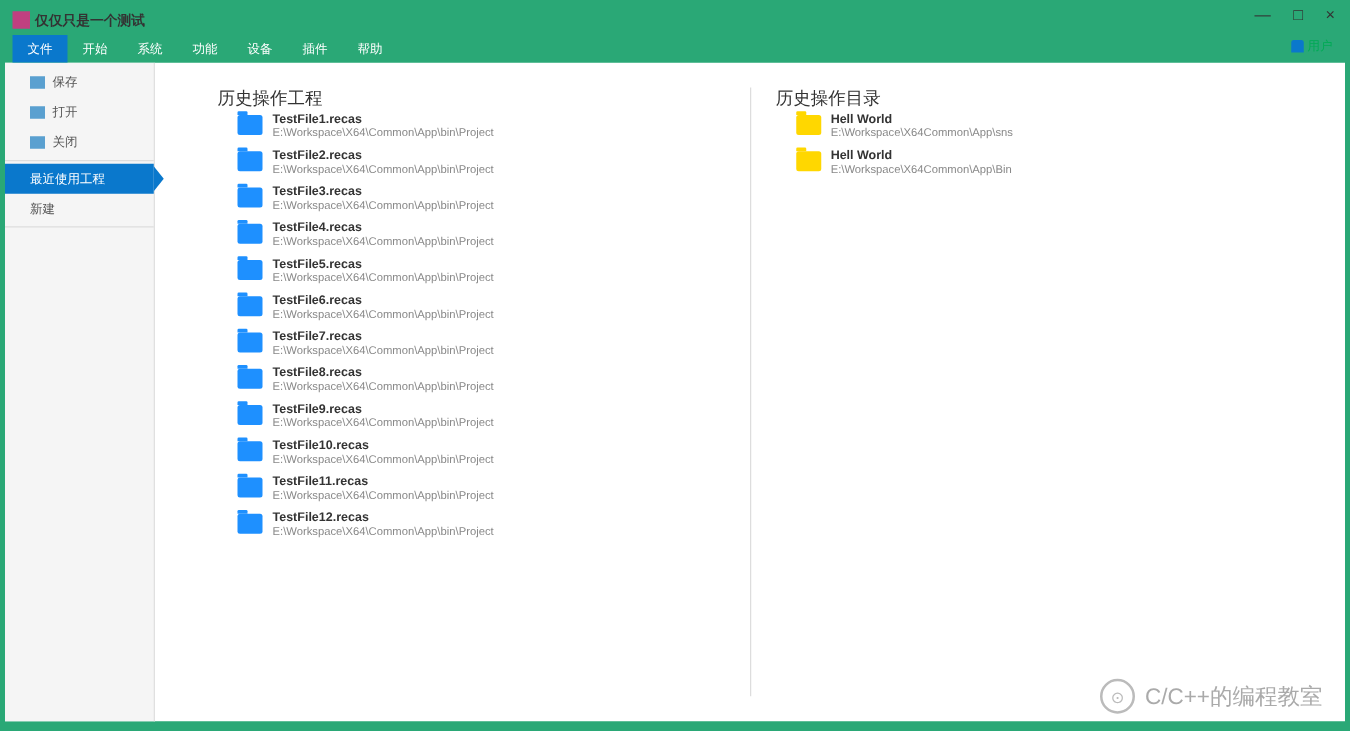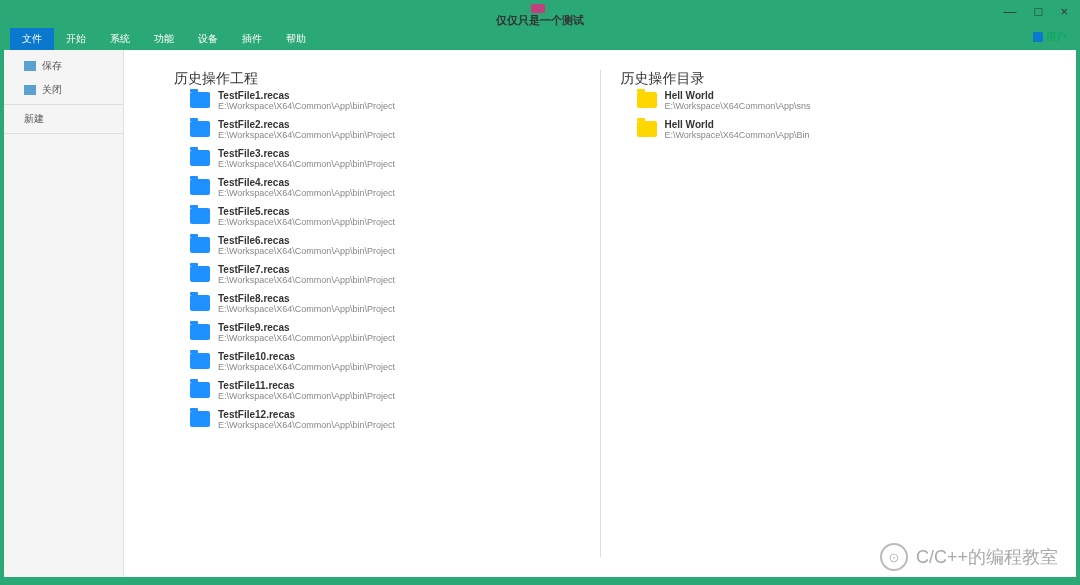--- a/index.html
+++ b/index.html
@@ -1,18 +1,18 @@
 <!DOCTYPE html>
 <html><head>
 <meta charset="utf-8">
 <style>
 * { margin: 0; padding: 0; box-sizing: border-box; font-family: "Microsoft YaHei", Arial, sans-serif; }
 body { background: #2aa876; width: 1080px; height: 585px; overflow: hidden; position: relative; }
 .window-frame { background: #2aa876; width: 100%; height: 100%; padding: 4px; }
-.title-bar { height: 24px; display: flex; align-items: center; padding: 0 6px; flex-direction: column; }
+.title-bar { height: 24px; display: flex; align-items: center; padding: 0 6px; }
 .title-icon { width: 14px; height: 14px; background: #c04080; margin-right: 4px; }
 .title-text { font-size: 11px; color: #333; font-weight: bold; }
 .win-controls { position: absolute; top: 4px; right: 8px; display: flex; gap: 10px; font-size: 13px; color: #333; }
 .win-controls span { cursor: pointer; padding: 0 4px; }
 .menu-bar { height: 22px; background: #2aa876; display: flex; align-items: center; padding: 0 6px; position: relative; }
 .menu-item { font-size: 10px; color: #fff; padding: 4px 12px; cursor: pointer; }
 .menu-item.active { background: #0a78cc; }
 .user-area { position: absolute; right: 10px; top: 2px; font-size: 10px; color: #0a5; display: flex; align-items: center; gap: 3px; }
 .user-icon { width: 10px; height: 10px; background: #0a78cc; border-radius: 2px 2px 0 0; }
 .content-area { background: #fff; width: calc(100% - 0px); height: calc(100% - 50px); display: flex; }
@@ -71,24 +71,31 @@
     </div>
   </div>
 
   <div class="content-area">
     <div class="sidebar" id="sidebar">
         <div class="side-item">
           <span class="side-icon icon-save"></span>
           <span>保存</span>
         </div>
         <div class="side-item">
+          <span class="side-icon icon-open"></span>
+          <span>打开</span>
+        </div>
+        <div class="side-item">
           <span class="side-icon icon-close"></span>
           <span>关闭</span>
         </div>
         <div class="side-divider"></div>
+        <div class="side-item selected">
+          <span>最近使用工程</span>
+        </div>
         <div class="side-item">
           <span>新建</span>
         </div>
         <div class="side-divider"></div>
       </div>
 
     <div class="main-panel">
       <div class="col left-col">
         <div class="section-title">历史操作工程</div>
         <div class="file-list" id="proj-list">

